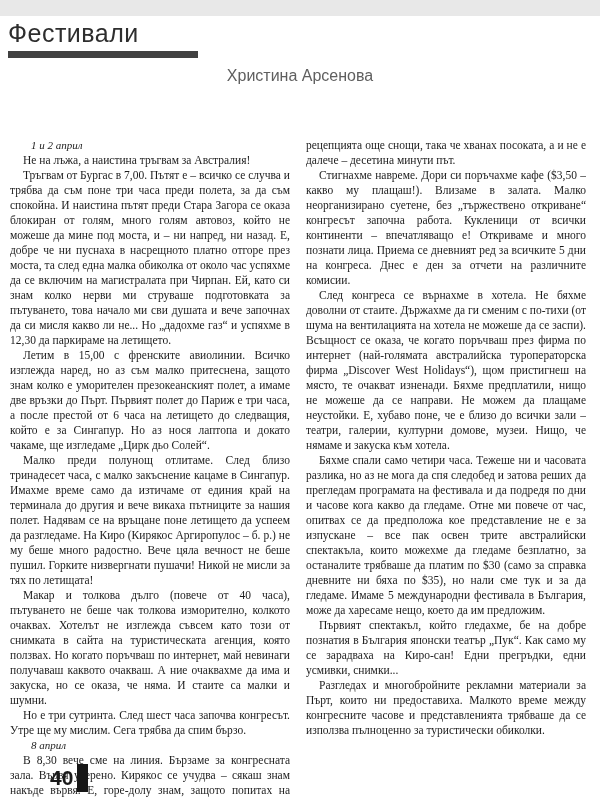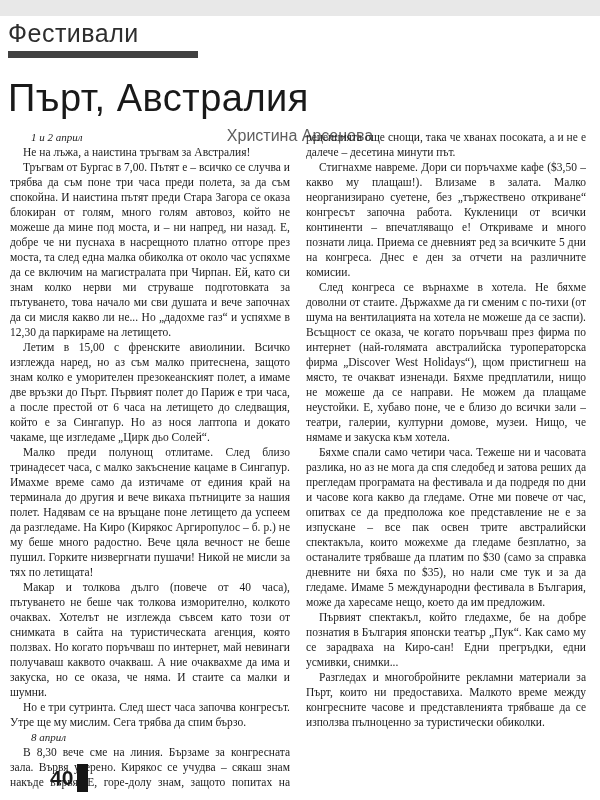--- a/index.html
+++ b/index.html
@@ -45,21 +45,21 @@
   .article-author {
     font-family: "Liberation Sans", sans-serif;
     font-size: 16px;
     font-weight: 400;
     color: #5f5f5f;
     margin-top: 9px;
     text-align: center;
   }
   .article-body {
     position: absolute;
-    top: 114px;
+    top: 122px;
     left: 10px;
     width: 576px;
     height: 660px;
     column-count: 2;
     column-gap: 16px;
     column-fill: auto;
     text-align: justify;
     font-size: 11.5px;
     line-height: 15px;
     overflow: hidden;
@@ -91,21 +91,20 @@
   }
 </style>
 </head>
 <body>
 
 <div class="page">
 
   <div class="masthead">
     <div class="section-label">Фестивали</div>
     <div class="section-rule"></div>
-    <h1 class="article-title" style="margin:21px 0 0 0;">Пърт, Австралия</h1>
     <div class="article-author">Христина Арсенова</div>
   </div>
 
   <div class="article-body">
       <p class="date-line">1 и 2 април</p>
       <p class="body-para">Не на лъжа, а наистина тръгвам за Австралия!</p>
       <p class="body-para">Тръгвам от Бургас в 7,00. Пътят е – всичко се случва и трябва да съм поне три часа преди полета, за да съм спокойна. И наистина пътят преди Стара Загора се оказа блокиран от голям, много голям автовоз, който не можеше да мине под моста, и – ни напред, ни назад. Е, добре че ни пуснаха в насрещното платно отгоре през моста, та след една малка обиколка от около час успяхме да се включим на магистралата при Чирпан. Ей, като си знам колко нерви ми струваше подготовката за пътуването, това начало ми сви душата и вече започнах да си мисля какво ли не... Но „дадохме газ“ и успяхме в 12,30 да паркираме на летището.</p>
       <p class="body-para">Летим в 15,00 с френските авиолинии. Всичко изглежда наред, но аз съм малко притеснена, защото знам колко е уморителен презокеанският полет, а имаме две връзки до Пърт. Първият полет до Париж е три часа, а после престой от 6 часа на летището до следващия, който е за Сингапур. Но аз нося лаптопа и докато чакаме, ще изгледаме „Цирк дьо Солей“.</p>
       <p class="body-para">Малко преди полунощ отлитаме. След близо тринадесет часа, с малко закъснение кацаме в Сингапур. Имахме време само да изтичаме от единия край на терминала до другия и вече викаха пътниците за нашия полет. Надявам се на връщане поне летището да успеем да разгледаме. На Киро (Кирякос Аргиропулос – б. р.) не му беше много радостно. Вече цяла вечност не беше пушил. Горките низвергнати пушачи! Никой не мисли за тях по летищата!</p>
       <p class="body-para">Макар и толкова дълго (повече от 40 часа), пътуването не беше чак толкова изморително, колкото очаквах. Хотелът не изглежда съвсем като този от снимката в сайта на туристическата агенция, която ползвах. Но когато поръчваш по интернет, май невинаги получаваш каквото очакваш. А ние очаквахме да има и закуска, но се оказа, че няма. И стаите са малки и шумни.</p>

